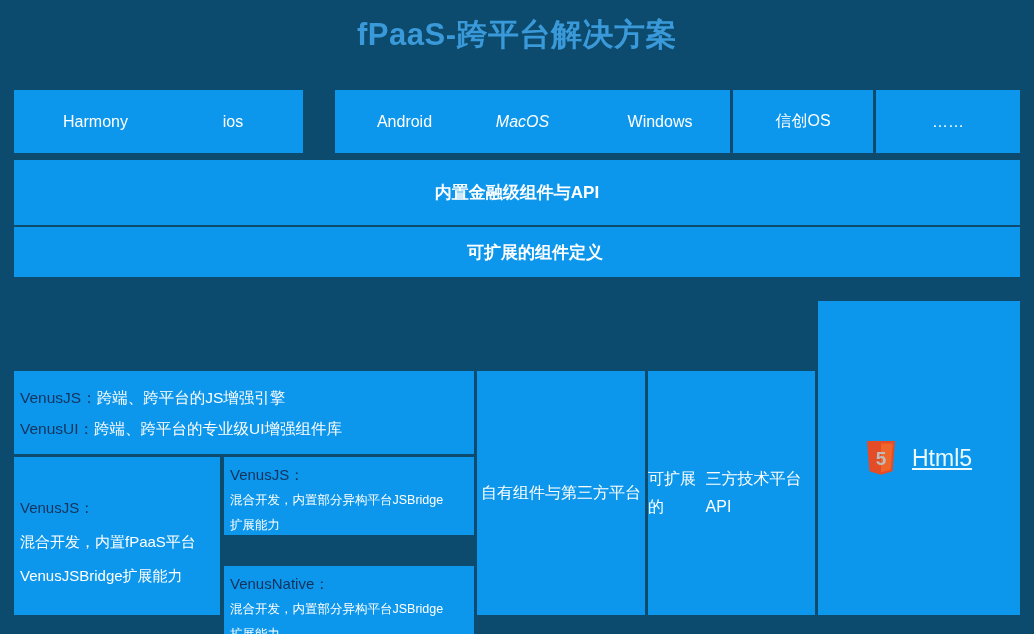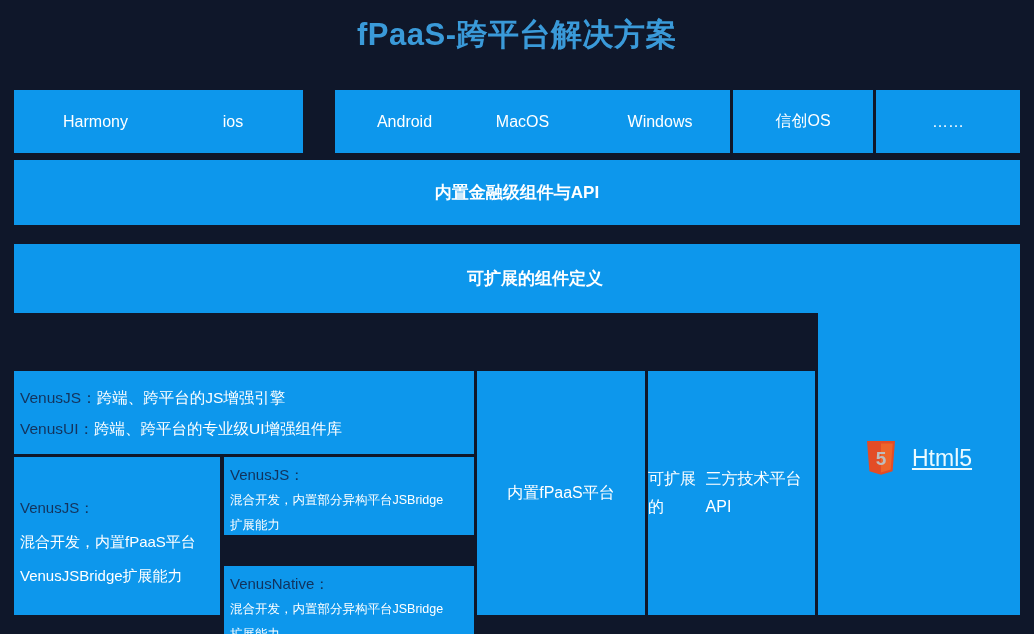--- a/index.html
+++ b/index.html
@@ -12,21 +12,21 @@
   }
   body {
     font-family: "Liberation Sans", "DejaVu Sans", sans-serif;
     color: #ffffff;
   }
 
   #page {
     position: relative;
     width: 1034px;
     height: 634px;
-    background: #0f172a;
+    background: #0c4a6e;
   }
 
   
   #title {
     position: absolute;
     left: 0;
     top: 14px;
     width: 1034px;
     text-align: center;
     font-size: 31px;
@@ -57,21 +57,21 @@
   }
 
   
   .band {
     left: 14px;
     width: 1006px;
     font-size: 17px;
     font-weight: 700;
   }
   #band-api   { top: 160px; height: 65px; }
-  #band-def   { top: 244px; height: 69px; padding-left: 36px; }
+  #band-def   { top: 227px; height: 50px; padding-left: 36px; }
 
   
   #own-comp {
     left: 14px;
     top: 301px;
     width: 800px;
     height: 66px;
     font-size: 17px;
     font-weight: 700;
   }
@@ -161,21 +161,21 @@
 
   <div class="bx plat" style="left:14px;  width:163px;">
       <span>Harmony</span>
     </div>
   <div class="bx plat" style="left:163px; width:140px;">
       <span>ios</span>
     </div>
   <div class="bx plat" style="left:306px; width:139px;margin-left:29px;">
       <span>Android</span>
     </div>
-  <div class="bx plat" style="left:448px; width:149px;">
+  <div class="bx plat" style="left:448px; width:149px;font-style:italic;">
       <span>MacOS</span>
     </div>
   <div class="bx plat" style="left:733px; width:140px;">
       <span>信创OS</span>
     </div>
   <div class="bx plat" style="left:590px; width:140px;">
       <span>Windows</span>
     </div>
   <div class="bx plat" style="left:876px; width:144px;">
       <span>……</span>
@@ -222,21 +222,21 @@
     <span class="bd">扩展能力</span>
   </div>
 
   <div class="bx b2" id="b2-bottom">
     <span class="hd">VenusNative：</span>
     <span class="bd">混合开发，内置部分异构平台JSBridge</span>
     <span class="bd">扩展能力</span>
   </div>
 
   <div class="bx" id="col-fpaas">
-    <span>内置fPaaS平台</span>
+    <span>自有组件与第三方平台</span>
   </div>
 
   <div class="bx" id="col-third">
     <span>可扩展的</span>
     <span>三方技术平台API</span>
   </div>
 
 </div>
 
 </body></html>

